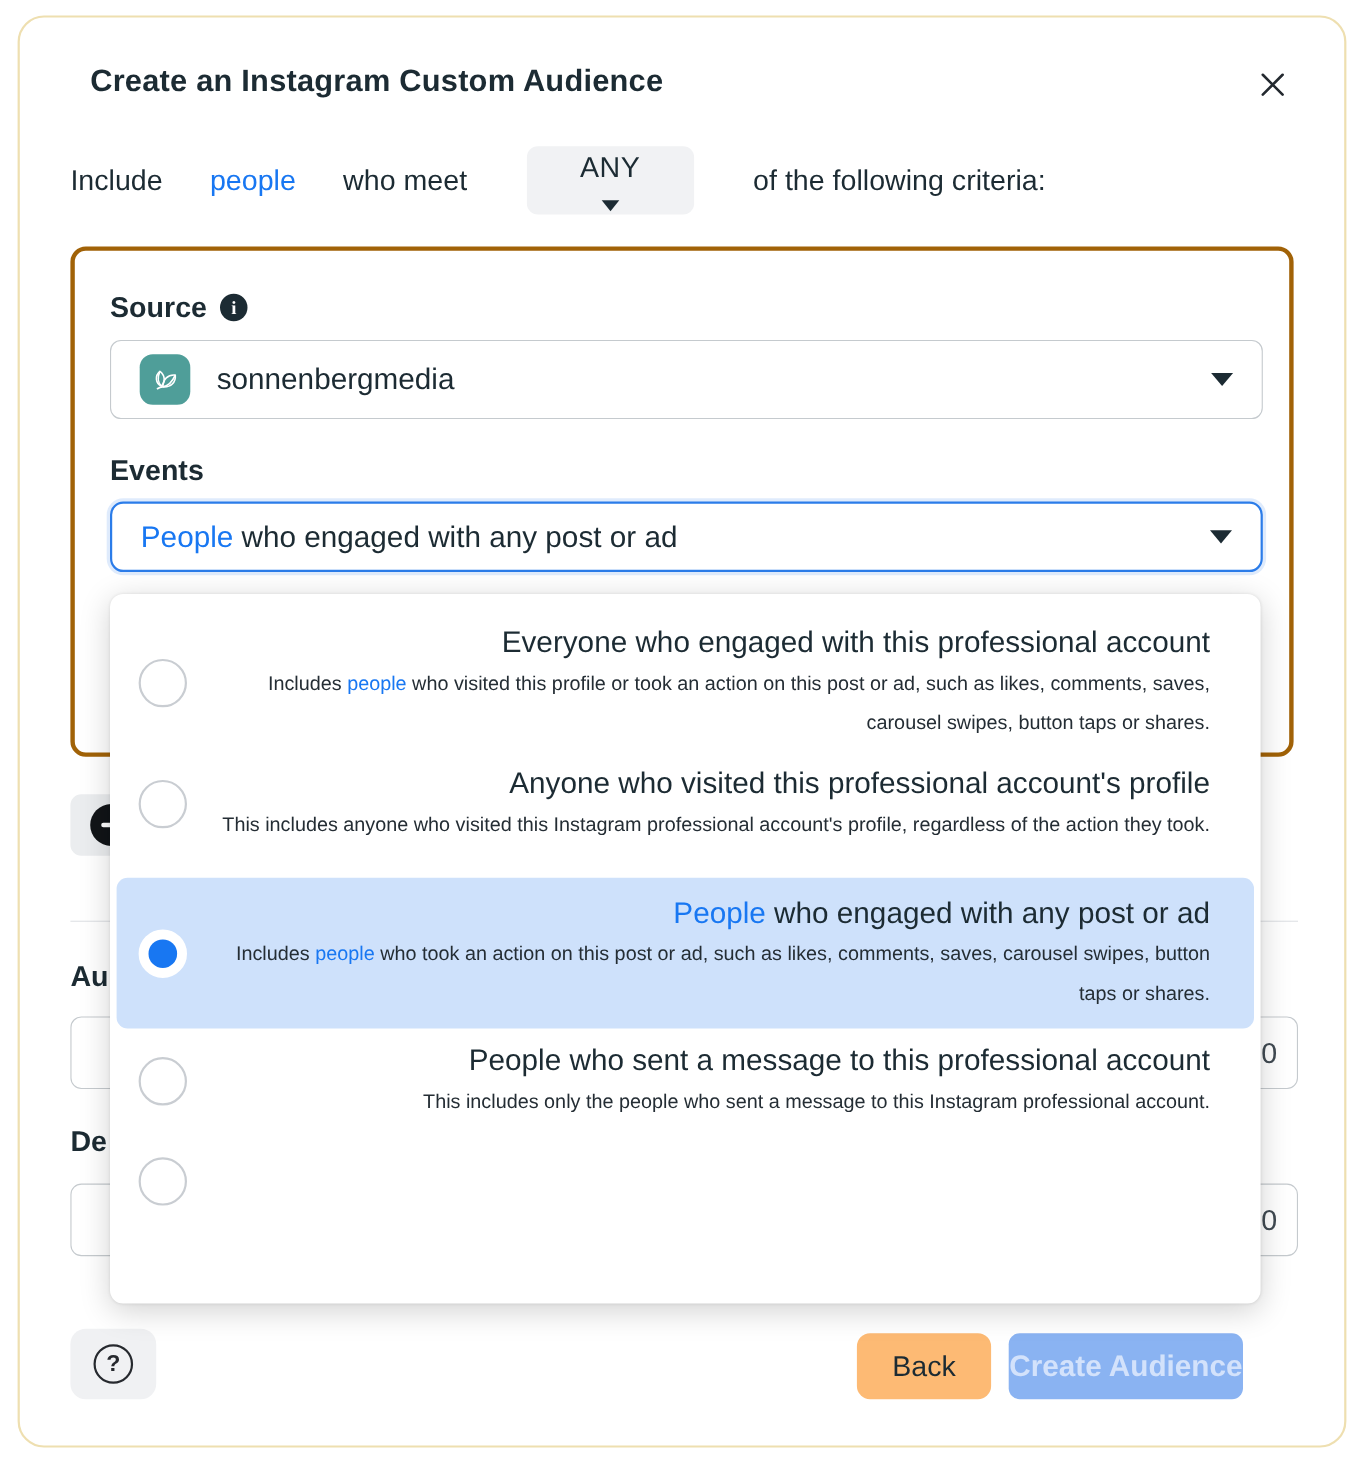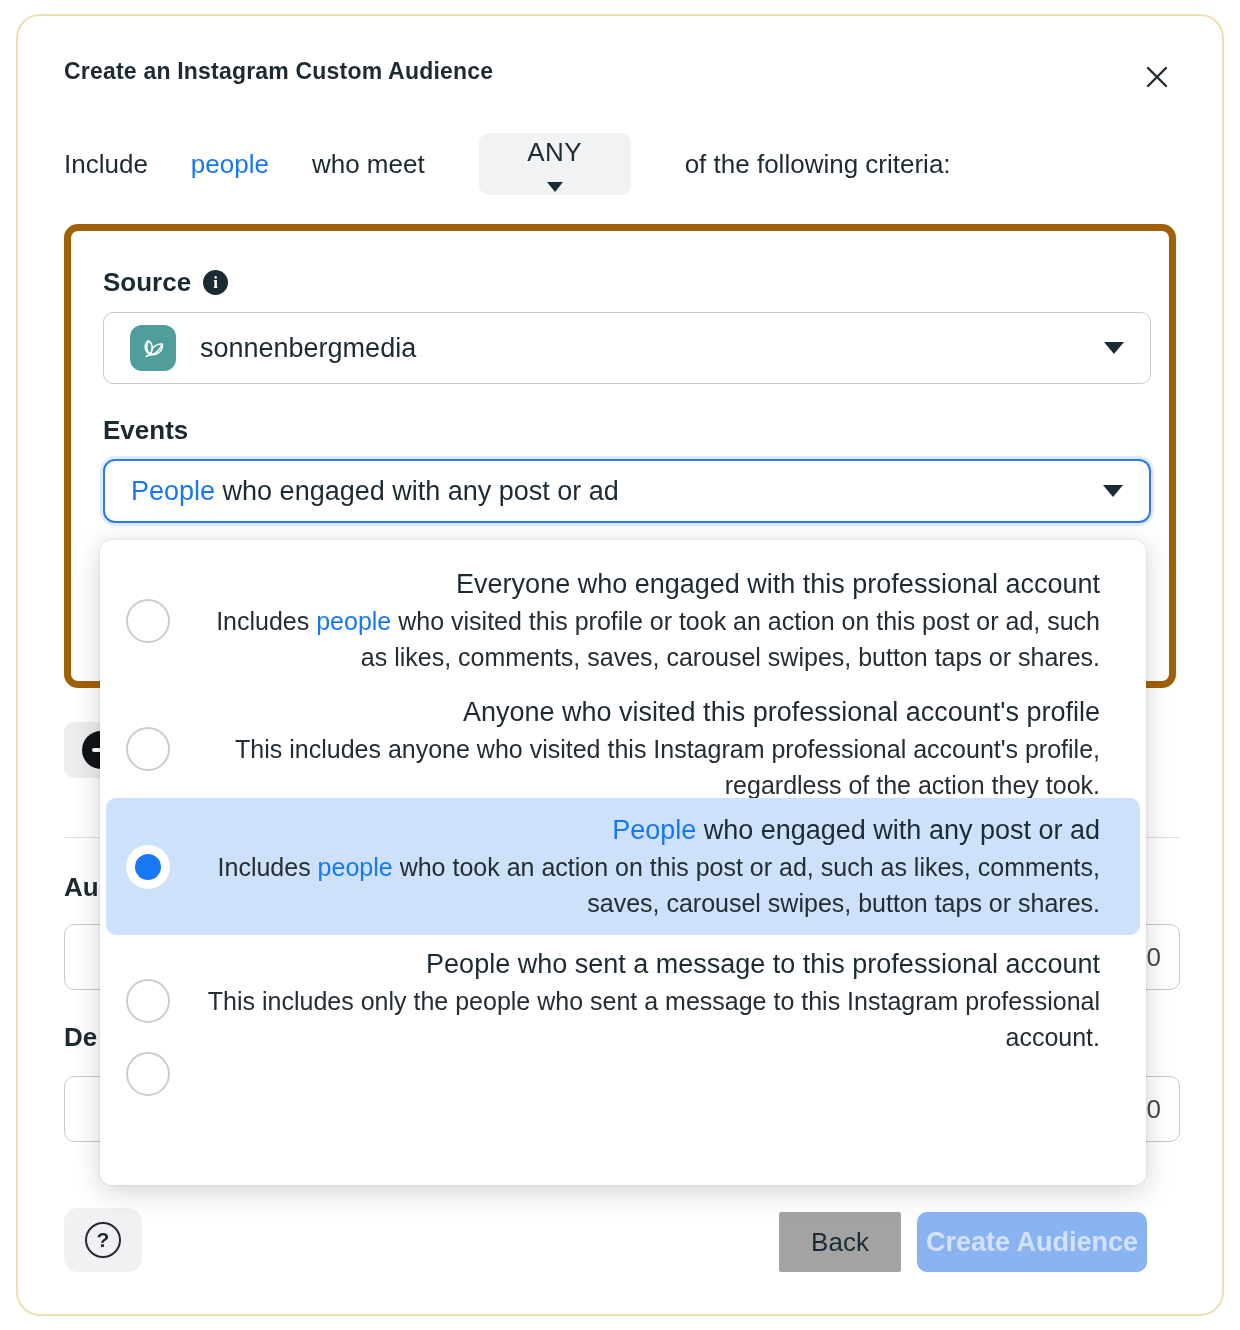--- a/index.html
+++ b/index.html
@@ -8,22 +8,22 @@
     width:1240px; height:1330px; position:relative; overflow:hidden;
     font-family:"Liberation Sans","DejaVu Sans",sans-serif;
     color:#1c2b33;
   }
   .frame {
     position:absolute; left:16px; top:14px; right:16px; bottom:14px;
     border:2px solid #eedfb0; border-radius:24px; background:#ffffff;
   }
   
   .modal-title {
-    position:absolute; left:64px; top:58px;
-    font-size:23px; font-weight:700; letter-spacing:.2px;
+    position:absolute; left:82px; top:58px;
+    font-size:28px; font-weight:700; letter-spacing:.2px;
   }
   .close-btn {
     position:absolute; left:1134px; top:56px; width:46px; height:44px;
     background:transparent; border:none; cursor:pointer;
     display:flex; align-items:center; justify-content:center;
   }
   
   .include-row {
     position:absolute; left:64px; top:132px; height:64px;
     display:flex; align-items:center; font-size:26px;gap:34px;
@@ -40,21 +40,21 @@
     width:0; height:0;
     border-left:10px solid transparent; border-right:10px solid transparent;
     border-top:12px solid #1c2b33;
   }
   .caret-down.small {
     border-left-width:8px; border-right-width:8px; border-top-width:10px;
   }
   
   .criteria-card {
     position:absolute; left:64px; top:224px; width:1112px; height:464px;
-    border:7px solid #a16207; border-radius:14px; background:#fff; z-index:1;
+    border:4px solid #a16207; border-radius:14px; background:#fff; z-index:1;
   }
   .field-label {
     position:absolute; left:32px; font-size:26px; font-weight:700;
     display:flex; align-items:center; gap:12px;
   }
   .info-icon {
     width:25px; height:25px; border-radius:50%; background:#1c2b33;
     color:#fff; font-size:17px; font-weight:700;
     font-family:"Liberation Serif","DejaVu Serif",serif;
     display:inline-flex; align-items:center; justify-content:center;
@@ -114,39 +114,39 @@
     width:44px; height:44px; border-radius:50%;
     border:2px solid #c9cdd2; background:#fff;
   }
   .option.selected .radio {
     border-color:#fff; display:flex; align-items:center; justify-content:center;
   }
   .option.selected .radio::after {
     content:""; width:26px; height:26px; border-radius:50%; background:#1877f2;
   }
   .option .opt-title { font-size:27px; line-height:37px; color:#1c2b33; }
-  .option .opt-desc  { font-size:25px; line-height:36px; color:#242d34; max-width:952px; }
+  .option .opt-desc  { font-size:18px; line-height:36px; color:#242d34; max-width:952px; }
   
   .help-btn {
     position:absolute; left:64px; top:1208px; width:78px; height:64px;
     background:#f0f1f3; border:none; border-radius:14px; cursor:pointer;
     display:flex; align-items:center; justify-content:center;
   }
   .help-circle {
     width:36px; height:36px; border-radius:50%; border:2.5px solid #26292e;
     display:flex; align-items:center; justify-content:center;
     font-size:21px; font-weight:700; color:#26292e;
   }
   .back-btn {
     position:absolute; left:779px; top:1212px; width:122px; height:60px;
-    background:#a3a3a3; border:none; border-radius:2px; cursor:pointer;
+    background:#fdba74; border:none; border-radius:12px; cursor:pointer;
     font-size:26px; color:#1c2b33; font-family:inherit;
   }
   .create-btn {
-    position:absolute; left:917px; top:1212px; width:230px; height:60px;
+    position:absolute; left:917px; top:1212px; width:213px; height:60px;
     background:#8ab3f2; border:none; border-radius:10px; cursor:not-allowed;
     font-size:27px; font-weight:700; color:#d3e2fb; font-family:inherit;
   }
 </style>
 </head>
 <body>
 
 <div class="frame"></div>
 
 <h1 class="modal-title">Create an Instagram Custom Audience</h1>

